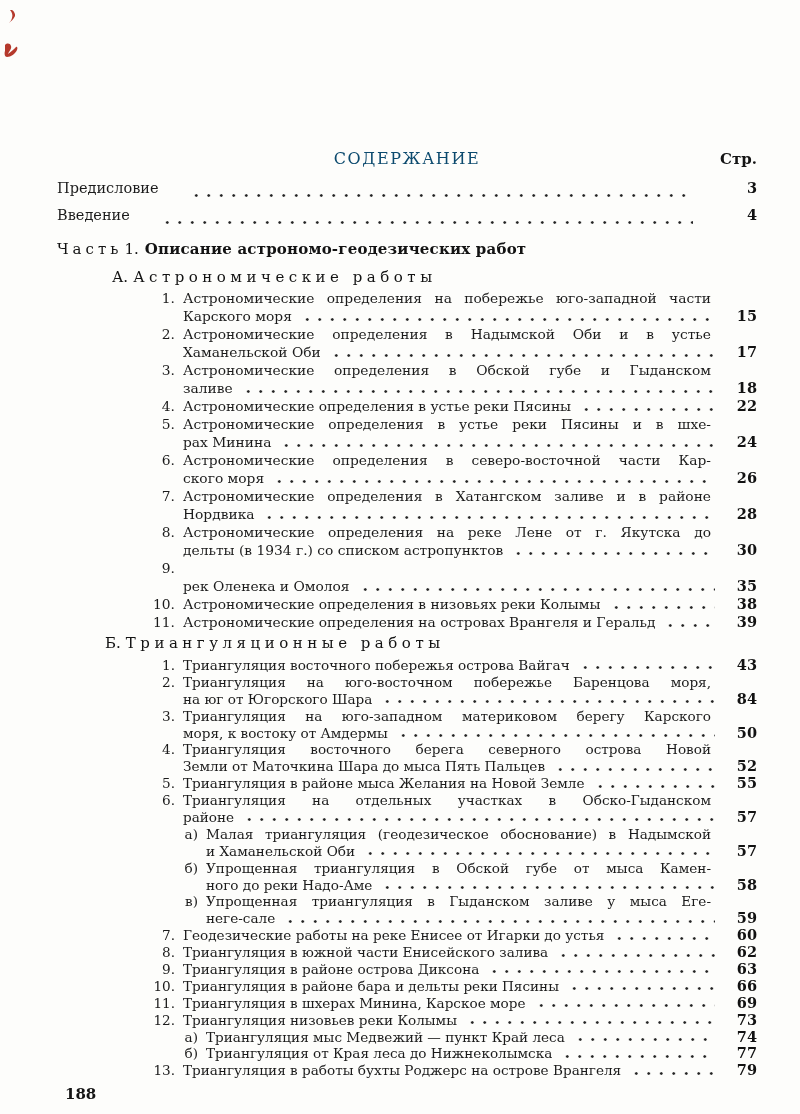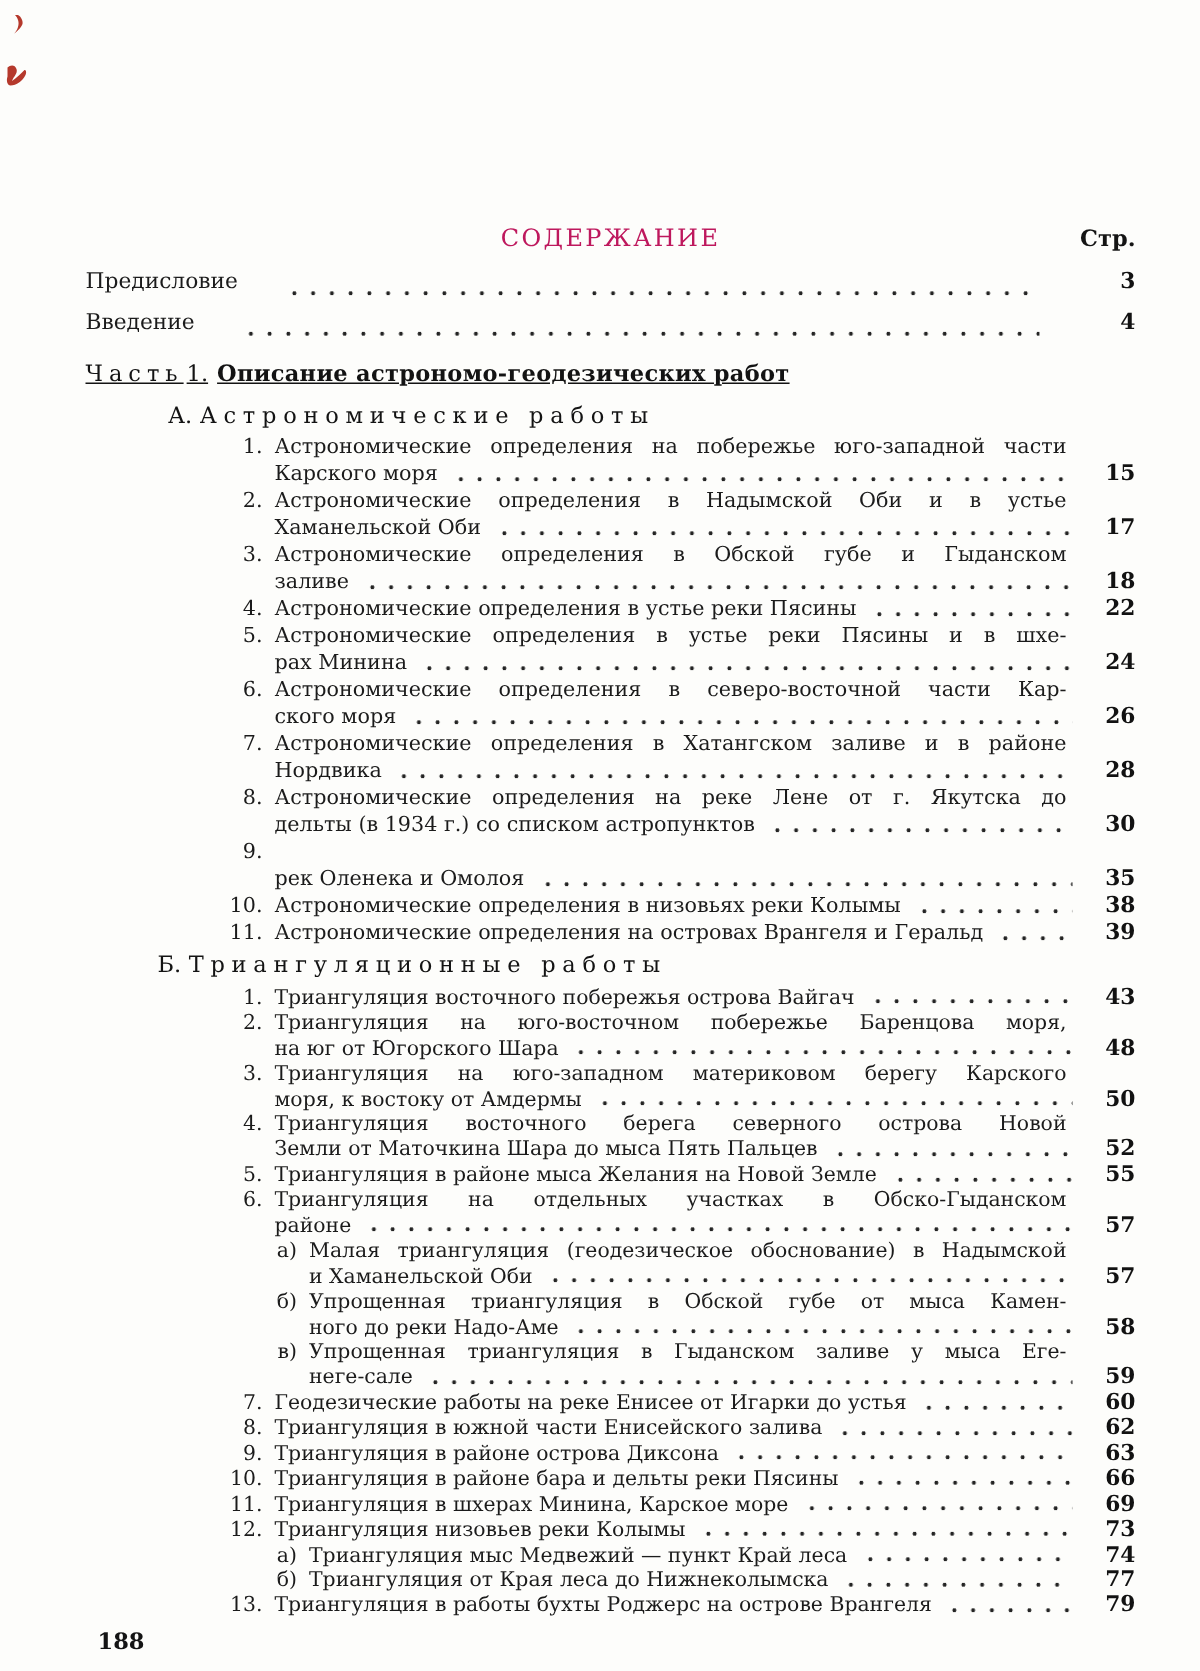--- a/index.html
+++ b/index.html
@@ -21,21 +21,21 @@
   }
   
   .toc-header {
     position: relative;
     height: 22px; line-height: 22px;
     text-align: center;
   }
   .toc-title {
     font-size: 16px;
     letter-spacing: 1.6px;
-    color: #be185d;
+    color: #0c4a6e;
   }
   .page-col-header {
     position: absolute; right: 0; top: 0;
     font-size: 15px;
     font-weight: 700;
     color: #141414;
   }
   
   .line {
     display: flex;
@@ -81,21 +81,20 @@
     height: 27px; line-height: 27px;
     font-size: 14.5px;
     gap: 22px;
   }
   
   .part-heading {
     margin-top: 10px;
     height: 22px; line-height: 22px;
     font-size: 15px;
     color: #131313;
-    text-decoration: underline;
   }
   .part-word { letter-spacing: 4px; }
   .part-number { margin-left: 2px; }
   .part-title { font-weight: 700; margin-left: 6px; letter-spacing: 0.2px; }
   
   .section-heading {
     margin: 7px 0 1px 55px;
     height: 21px; line-height: 21px;
     font-size: 15px;
     color: #131313;
@@ -268,21 +267,21 @@
           <span class="pageno">43</span>
         </div>
         <div class="line fill">
           <span class="num">2.</span>
           <span class="txt">Триангуляция на юго-восточном побережье Баренцова моря,</span>
         </div>
         <div class="line">
           <span class="num"></span>
           <span class="txt">на юг от Югорского Шара</span>
           <span class="dots"></span>
-          <span class="pageno">48</span>
+          <span class="pageno">84</span>
         </div>
         <div class="line fill">
           <span class="num">3.</span>
           <span class="txt">Триангуляция на юго-западном материковом берегу Карского</span>
         </div>
         <div class="line">
           <span class="num"></span>
           <span class="txt">моря, к востоку от Амдермы</span>
           <span class="dots"></span>
           <span class="pageno">50</span>

